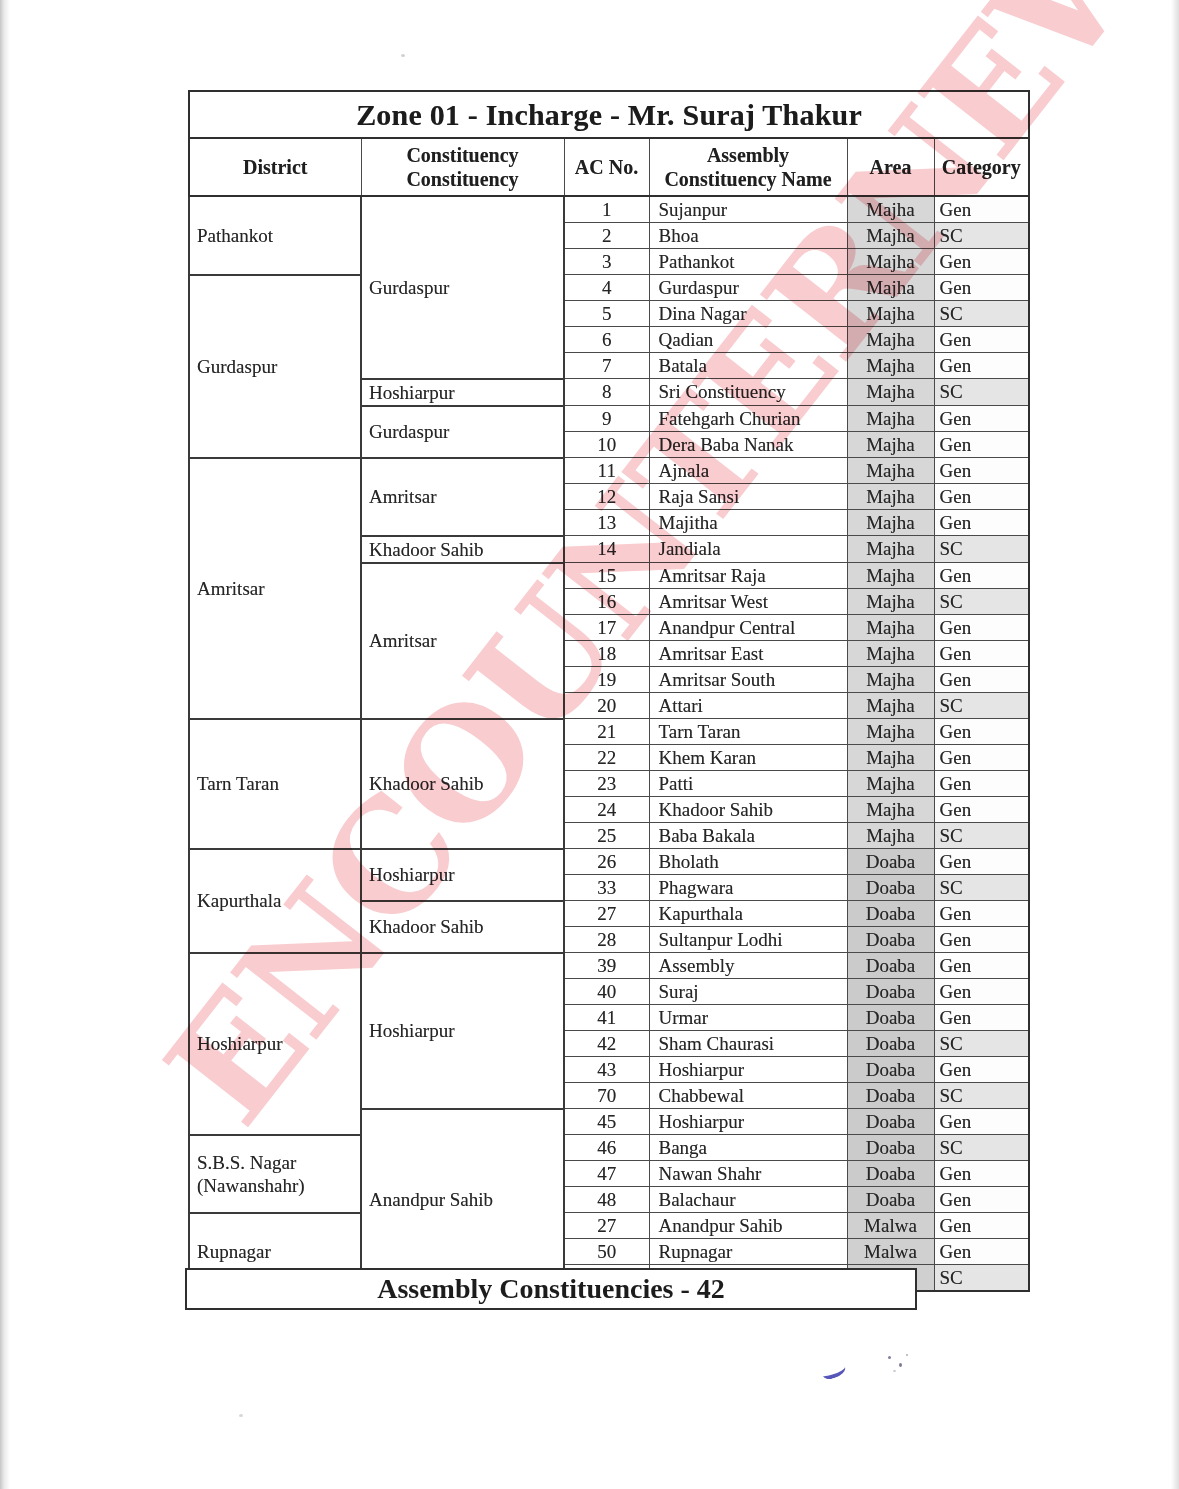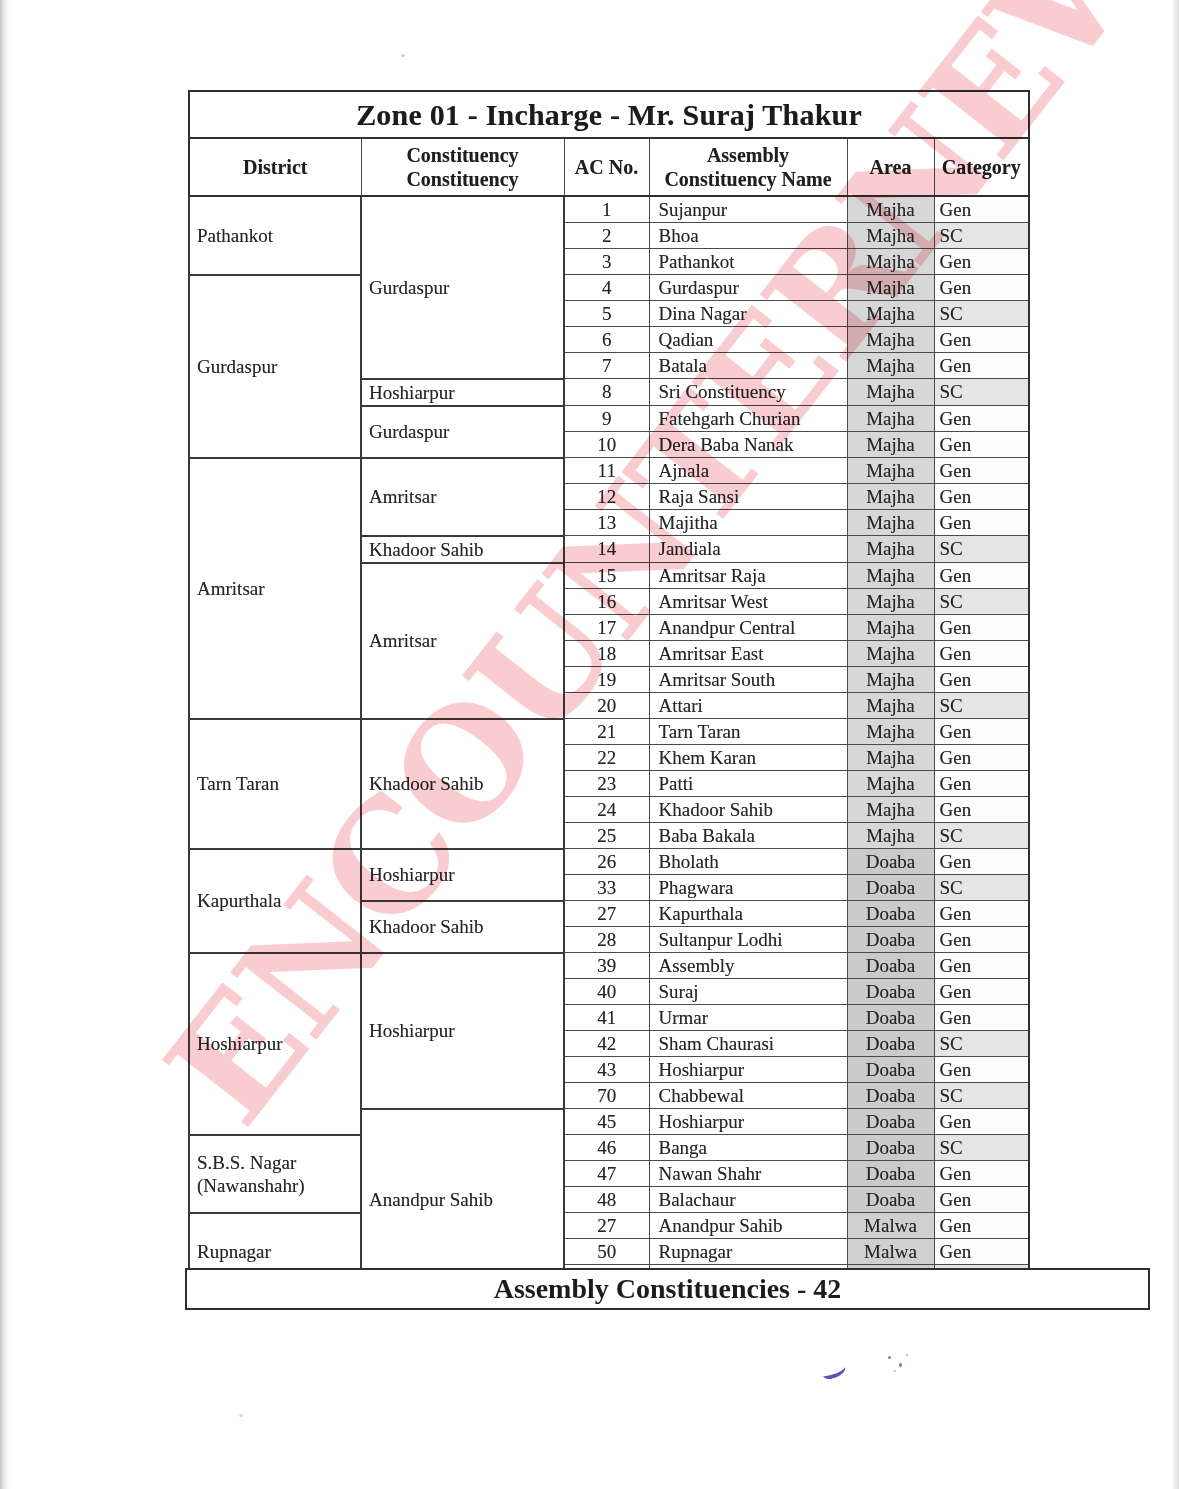--- a/index.html
+++ b/index.html
@@ -41,21 +41,21 @@
   td.district-cell,td.pc-cell{
     border-width:2px;border-color:#3a3a3a;
     vertical-align:middle;text-align:left;padding-left:7px;
     line-height:23px;white-space:pre-line;background:transparent;
   }
   td.ac-cell{text-align:center;}
   td.name-cell{text-align:left;padding-left:9px;}
   td.area-cell{text-align:center;}
   td.cat-cell{text-align:left;padding-left:5px;}
   .footer-box{
-    position:absolute;left:185px;top:1268px;width:965px;height:42px;z-index:2;
+    position:absolute;left:185px;top:1268px;width:732px;height:42px;z-index:2;
     border:2.5px solid #2f2f2f;box-sizing:border-box;
     text-align:center;line-height:38px;
     font-size:28px;font-weight:bold;color:#1c1c1c;background:#fff;
   }
   .watermark{
     position:absolute;left:202px;top:1023px;z-index:6;
     height:154px;line-height:154px;white-space:nowrap;
     font-family:"DejaVu Serif","Liberation Serif",serif;
     font-size:150px;font-weight:bold;letter-spacing:-3px;
     transform:rotate(-52deg);transform-origin:0 50%;

